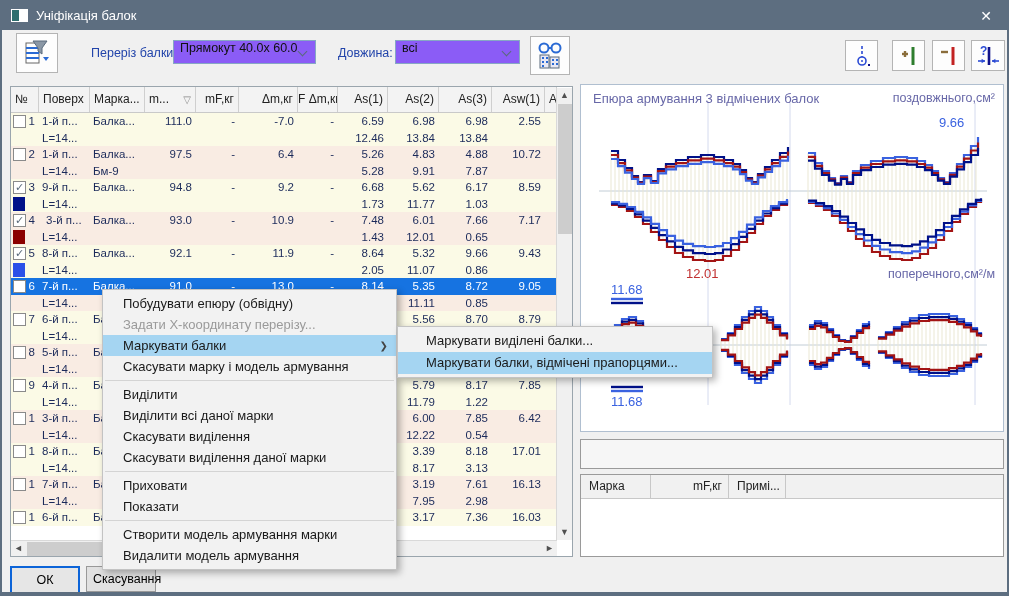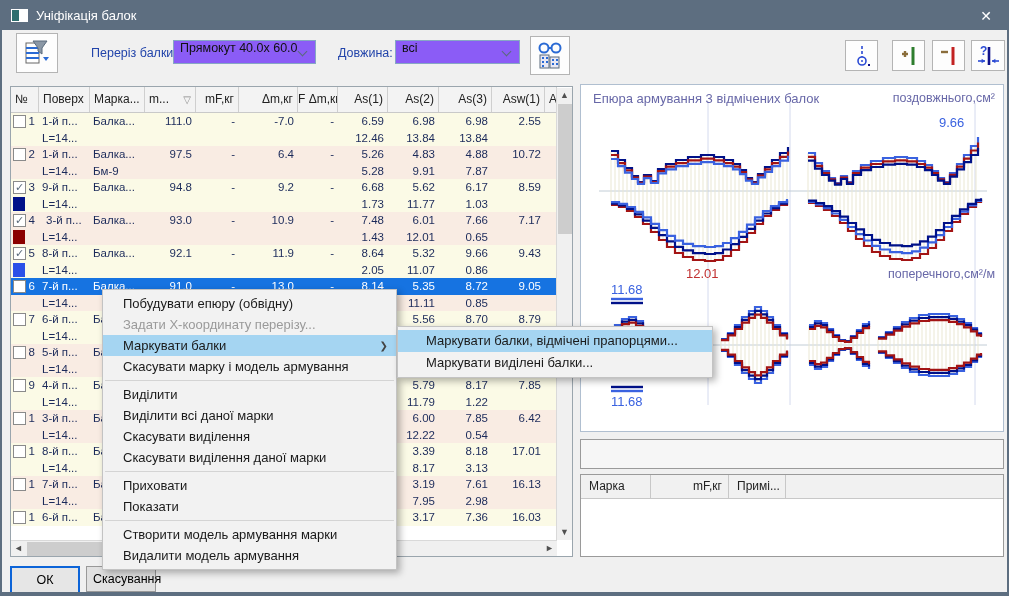--- a/index.html
+++ b/index.html
@@ -691,17 +691,17 @@
       <div class="mitem">Скасувати виділення даної марки</div>
       <div class="msep"></div>
       <div class="mitem">Приховати</div>
       <div class="mitem">Показати</div>
       <div class="msep"></div>
       <div class="mitem">Створити модель армування марки</div>
       <div class="mitem">Видалити модель армування</div>
     </div>
 
   <div class="menu menu2" id="smenu" style="left:395px;top:324px;width:316px;">
+      <div class="mitem">Маркувати виділені балки...</div>
       <div class="mitem hl">Маркувати балки, відмічені прапорцями...</div>
-      <div class="mitem">Маркувати виділені балки...</div>
     </div>
 
 </div>
 
 </body></html>

